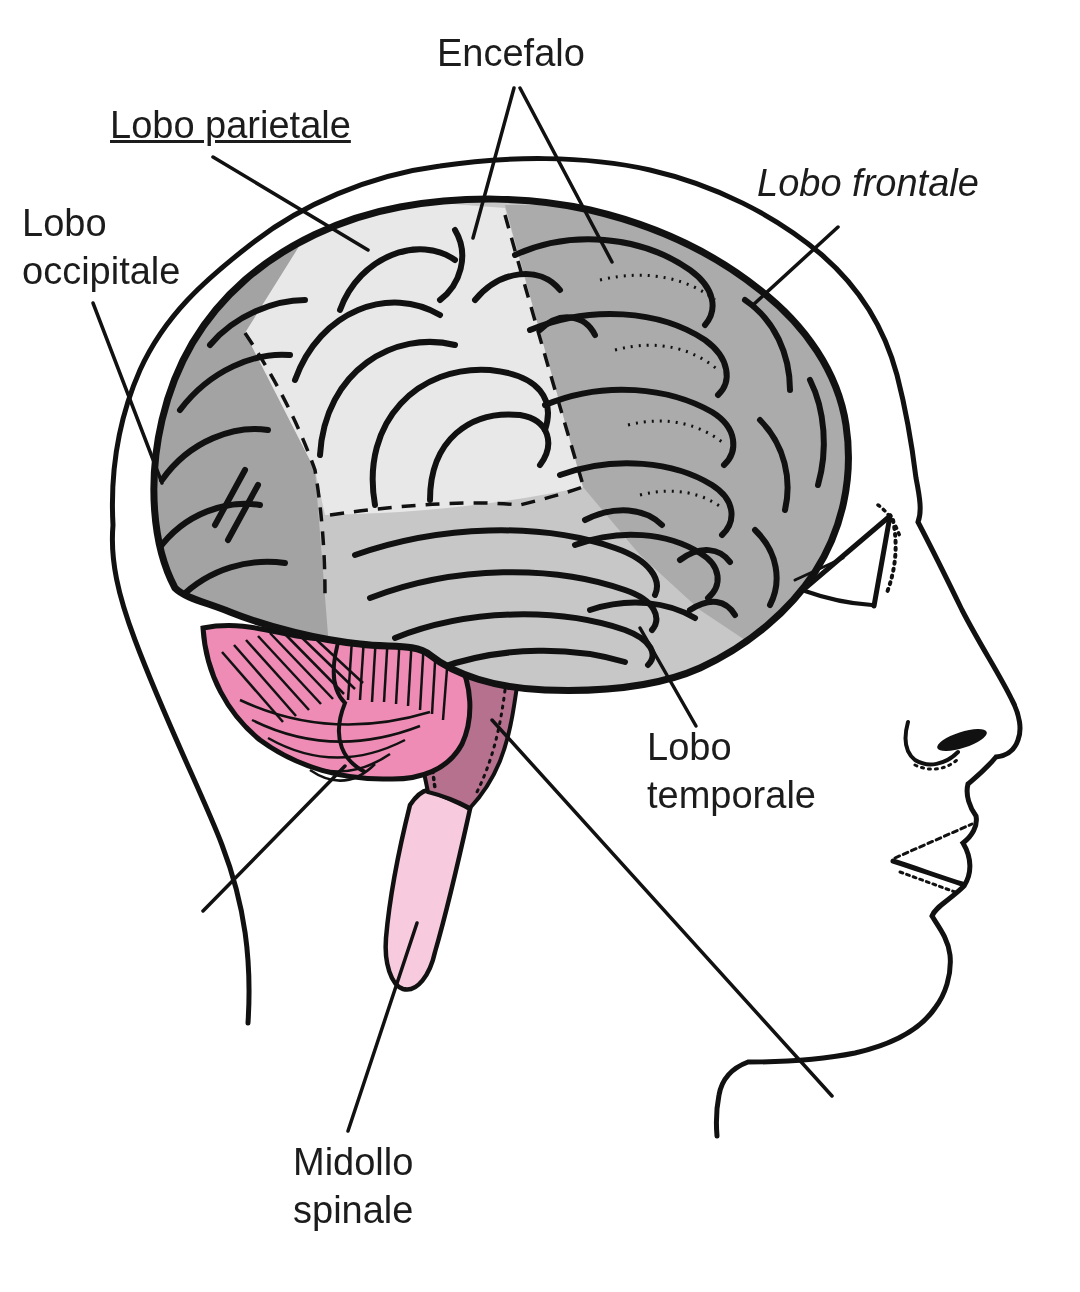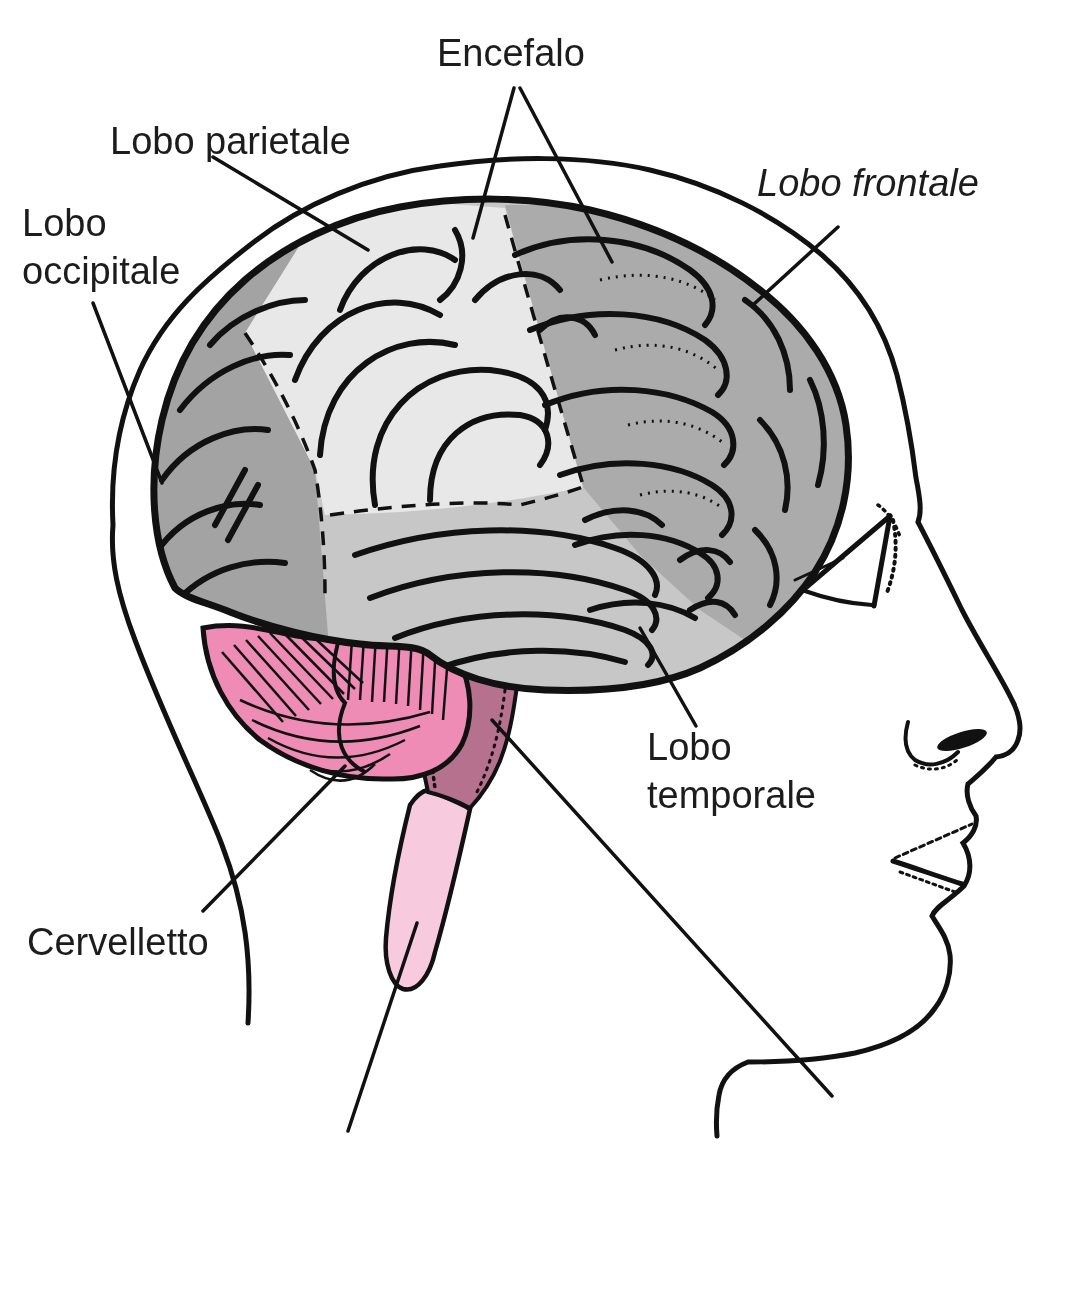--- a/index.html
+++ b/index.html
@@ -200,27 +200,28 @@
     <line x1="838" y1="227" x2="753" y2="305"></line>
     <line x1="696" y1="726" x2="640" y2="628"></line>
     <line x1="203" y1="911" x2="345" y2="766"></line>
     <line x1="348" y1="1131" x2="417" y2="923"></line>
     <line x1="832" y1="1096" x2="492" y2="720"></line>
   </g>
 </svg>
 
 <div class="label" style="left:437px; top:30px;">Encefalo</div>
 
-<div class="label" style="left:110px; top:118px;">Lobo parietale</div>
+<div class="label" style="left:110px; top:102px;text-decoration:underline;">Lobo parietale</div>
 
 <div class="label" style="left:22px; top:200px;">Lobo
 occipitale</div>
 
 <div class="label" style="left:757px; top:160px;font-style:italic;">Lobo frontale</div>
 
 <div class="label" style="left:647px; top:724px;">Lobo
 temporale</div>
 
-<div class="label" style="left:27px; top:919px;">Cervelletto</div>
-
+
+<div class="label" style="left:293px; top:1139px;">Midollo
+spinale</div>
 
 
 </div>
 
 </body></html>

